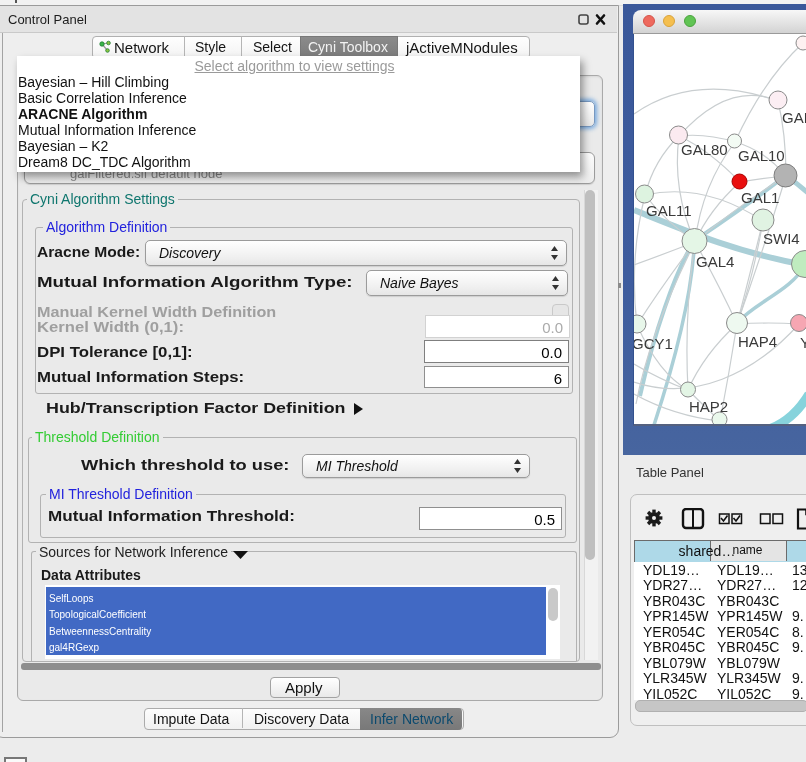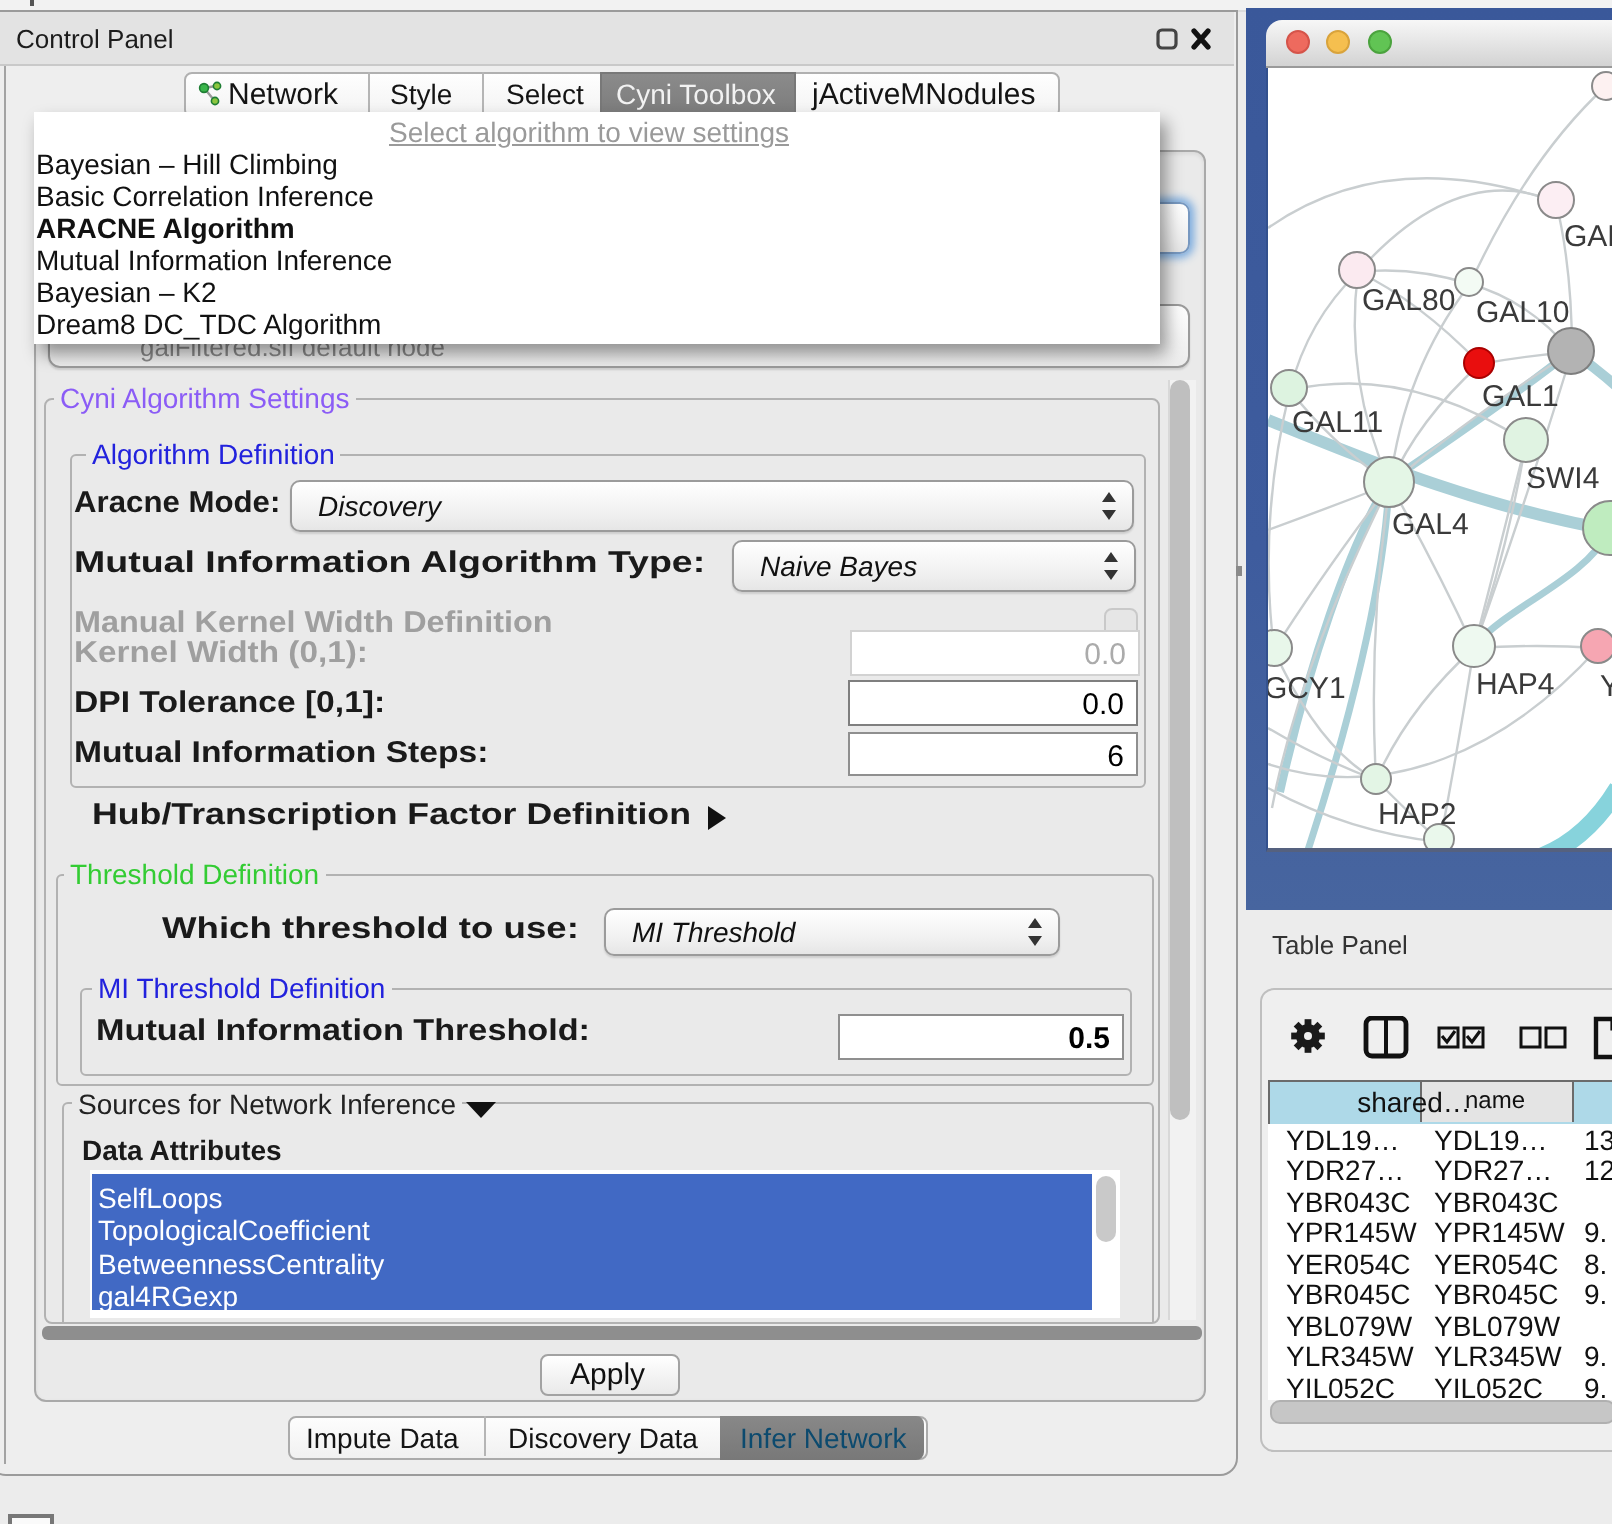--- a/index.html
+++ b/index.html
@@ -46,21 +46,21 @@
 <div class="abs" style="left:406px;top:39px;font-size:15px;color:#141414;">jActiveMNodules</div>
 
 <div class="abs" style="left:17px;top:75px;width:584px;height:624px;border:1px solid #a9a9a9;border-radius:6px;background:#eaeaea;box-shadow:inset 0 1px 2px rgba(0,0,0,0.08);"></div>
 
 <div class="combo" style="left:24px;top:101px;width:569px;height:24px;box-shadow:0 0 4px 2px #7aabdf;border-color:#7798c0;"></div>
 
 <div class="combo" style="left:24px;top:152px;width:569px;height:30px;border-radius:6px;background:linear-gradient(#fdfdfd,#ececec);"></div>
 <div class="abs" style="left:70px;top:166px;font-size:13px;color:#8a8a8a;">galFiltered.sif default node</div>
 
 <div class="fs" style="left:22px;top:199px;width:556px;height:461px;border-radius:4px;"></div>
-<div class="fst" style="left:27px;top:192px;color:#8b5cf6;">Cyni Algorithm Settings</div>
+<div class="fst" style="left:27px;top:192px;color:#0f766e;">Cyni Algorithm Settings</div>
 
 <div class="fs" style="left:35px;top:227px;width:536px;height:165px;"></div>
 <div class="fst" style="left:43px;top:220px;color:#2222dd;">Algorithm Definition</div>
 
 <div class="lbl" style="left:37px;top:244px;transform:scaleX(1.04);">Aracne Mode:</div>
 <div class="combo" style="left:145px;top:240px;width:420px;height:24px;">
     <span class="ct">Discovery</span>
 <svg class="arr" viewBox="0 0 9 16">
       <path d="M4.5 1 L8 6 L1 6 Z M4.5 15 L8 10 L1 10 Z" fill="#333"></path>
     </svg>
@@ -104,34 +104,34 @@
 <div class="combo" style="left:302px;top:454px;width:226px;height:22px;">
     <span class="ct" style="top:3px;">MI Threshold</span>
 <svg class="arr" viewBox="0 0 9 16" style="top:3px;">
       <path d="M4.5 1 L8 6 L1 6 Z M4.5 15 L8 10 L1 10 Z" fill="#333"></path>
     </svg>
   </div>
 
 <div class="fs" style="left:40px;top:494px;width:524px;height:42px;"></div>
 <div class="fst" style="left:46px;top:487px;color:#2222dd;">MI Threshold Definition</div>
 <div class="lbl" style="left:48px;top:508px;transform:scaleX(1.14);">Mutual Information Threshold:</div>
-<div class="tf" style="left:419px;top:507px;width:141px;height:21px;border-color:#8f8f8f;font-weight:bold;">
+<div class="tf" style="left:419px;top:507px;width:141px;height:21px;border-color:#8f8f8f;">
     <span>0.5</span>
   </div>
 
 <div class="fs" style="left:31px;top:551px;width:544px;height:109px;border-bottom:none;border-radius:3px 3px 0 0;"></div>
 <div class="fst" style="left:36px;top:545px;color:#222;">Sources for Network Inference</div>
 <svg class="abs" style="left:233px;top:551px;" width="15" height="8" viewBox="0 0 15 8">
     <path d="M0 0 L15 0 L7.5 8 Z" fill="#111"></path>
   </svg>
 <div class="lbl" style="left:41px;top:568px;font-size:14px;">Data Attributes</div>
 
 <div class="abs" style="left:45px;top:585px;width:515px;height:74px;background:#fff;"></div>
 <div class="abs" style="left:46px;top:587px;width:500px;height:68px;background:#4169c4;"></div>
-<div class="abs" style="left:49px;top:591px;font-size:14px;color:#fff;line-height:16.4px;">SelfLoops<br>TopologicalCoefficient<br>BetweennessCentrality<br>gal4RGexp</div>
+<div class="abs" style="left:49px;top:591px;font-size:10px;color:#fff;line-height:16.4px;">SelfLoops<br>TopologicalCoefficient<br>BetweennessCentrality<br>gal4RGexp</div>
 <div class="abs" style="left:548px;top:588px;width:10px;height:33px;background:#c9c9c9;border-radius:5px;"></div>
 
 <div class="abs" style="left:584px;top:190px;width:13px;height:470px;background:#f2f2f2;border-left:1px solid #d8d8d8;"></div>
 <div class="abs" style="left:585px;top:190px;width:10px;height:370px;background:#bfbfbf;border-radius:5px;"></div>
 
 <div class="abs" style="left:21px;top:663px;width:580px;height:7px;background:#8e8e8e;border-radius:3px;"></div>
 
 <div class="abs" style="left:270px;top:677px;width:68px;height:19px;border:1px solid #a2a2a2;border-radius:4px;background:linear-gradient(#ffffff,#e9e9e9);"></div>
 <div class="abs" style="left:285px;top:680px;font-size:15px;color:#111;line-height:15px;">Apply</div>
 

